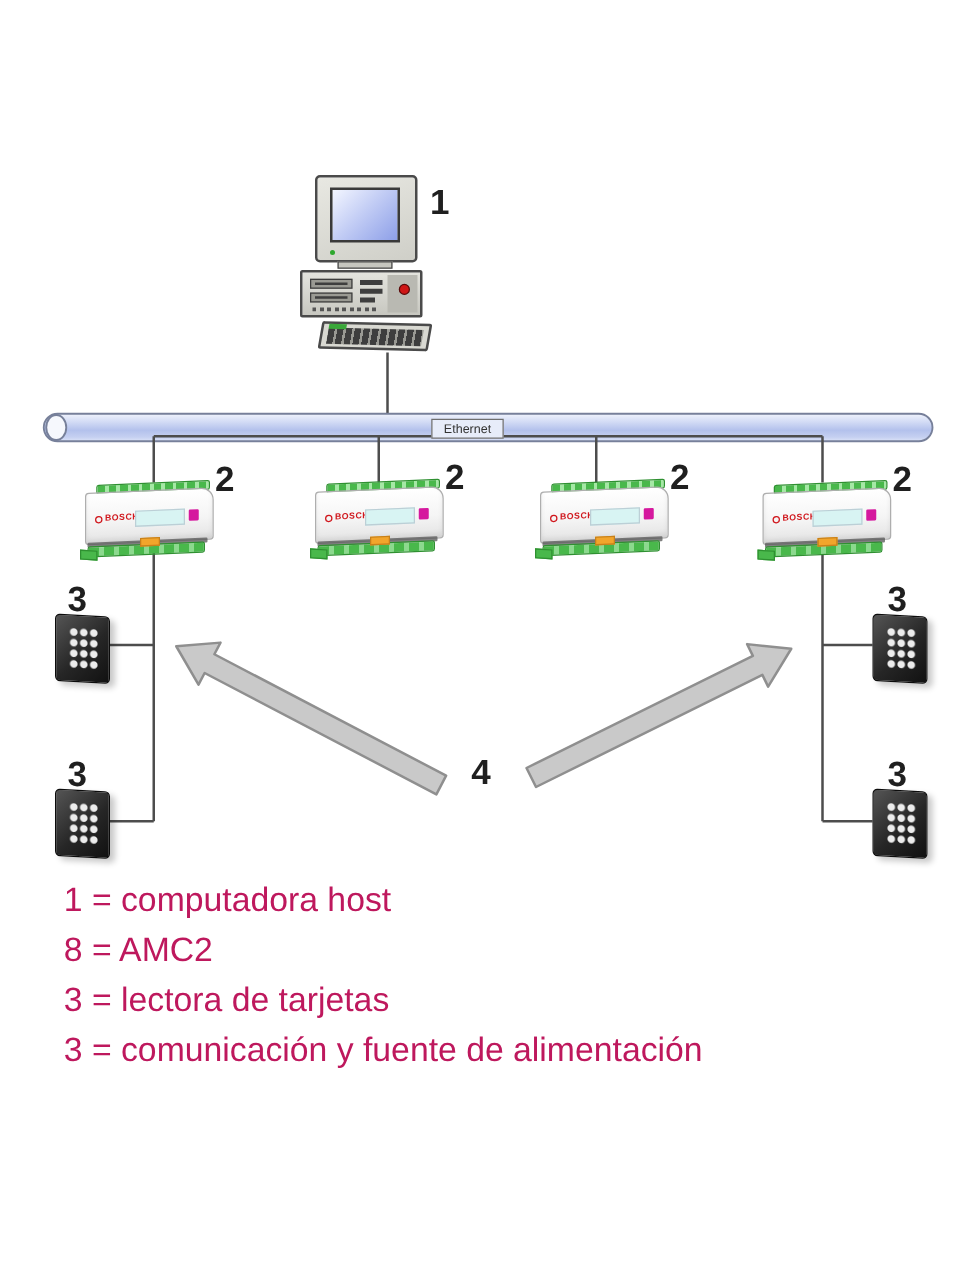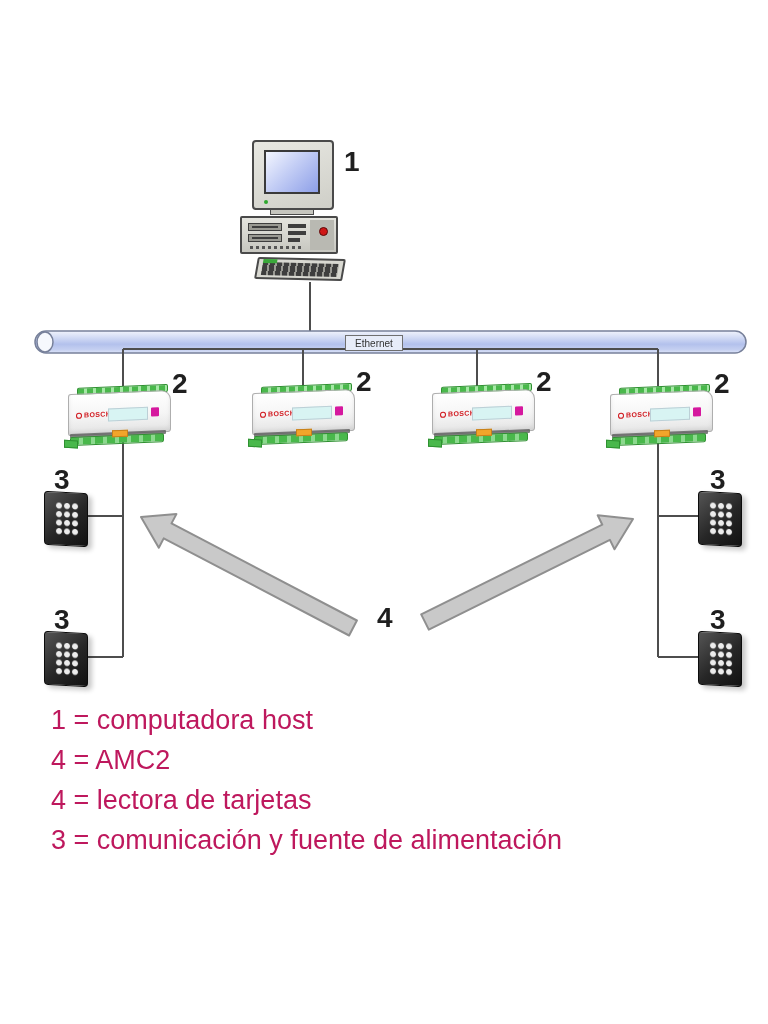--- a/index.html
+++ b/index.html
@@ -266,18 +266,18 @@
   </div>
   <div class="callout" style="left:710px;top:606px">3</div>
   <div class="reader" style="left:698px;top:632px">
     <div class="keypad"></div>
   </div>
 
   <div class="callout" style="left:377px;top:604px">4</div>
 
   <div class="legend">
     <div class="legend-line">1 = computadora host</div>
-    <div class="legend-line">4 = AMC2</div>
-    <div class="legend-line">4 = lectora de tarjetas</div>
+    <div class="legend-line">8 = AMC2</div>
+    <div class="legend-line">3 = lectora de tarjetas</div>
     <div class="legend-line">3 = comunicación y fuente de alimentación</div>
   </div>
 
 </div>
 
 </body></html>

